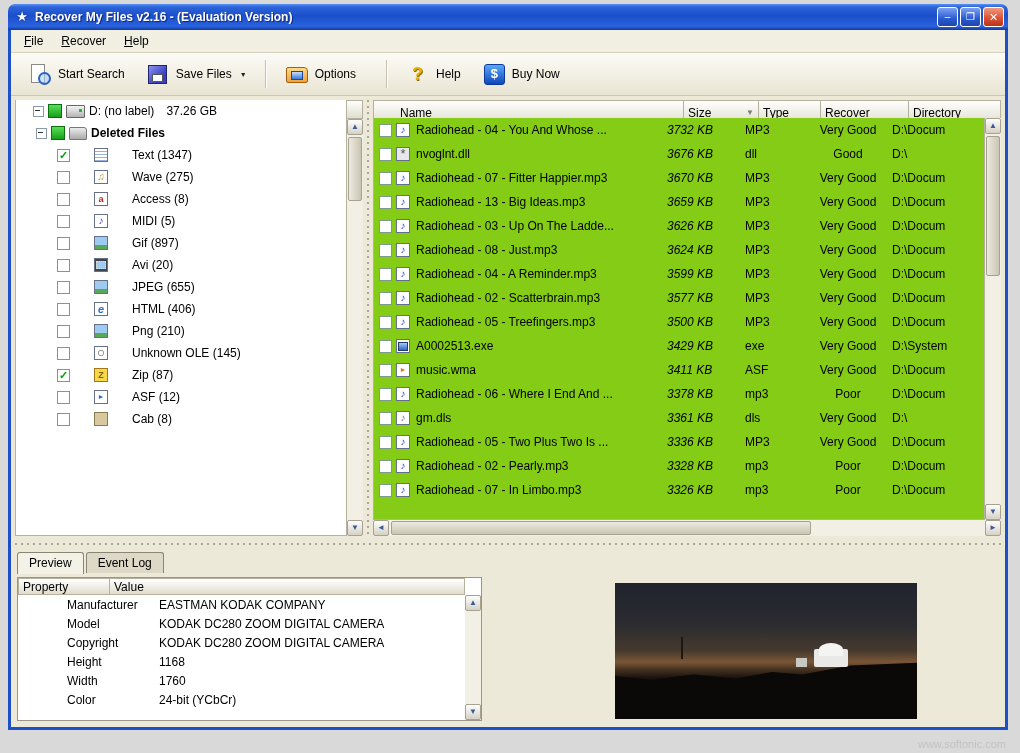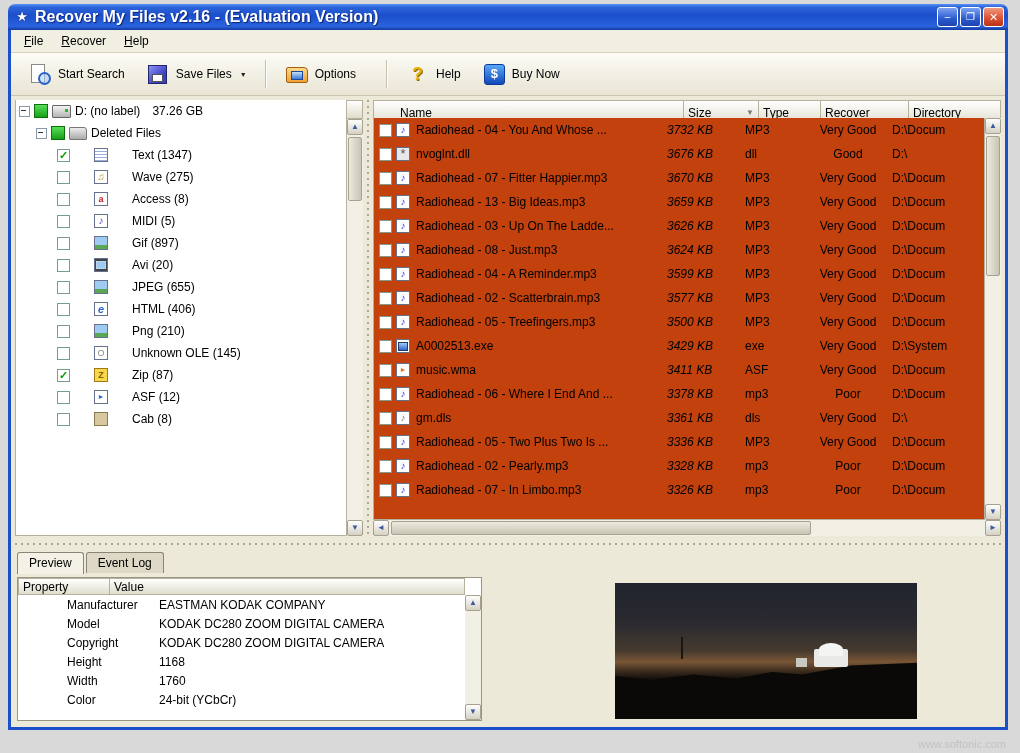--- a/index.html
+++ b/index.html
@@ -6,21 +6,21 @@
   body{font-family:"Liberation Sans",sans-serif;font-size:12px;color:#000;}
   .stage{position:relative;width:1020px;height:753px;background:#d9d9d9;overflow:hidden;}
 
   
   .window{position:absolute;left:8px;top:4px;width:1000px;height:726px;}
   .titlebar{position:absolute;left:0;top:0;right:0;height:26px;border-radius:7px 7px 0 0;
     background:linear-gradient(180deg,#5a91f5 0%,#2b63d9 12%,#1c4fcb 45%,#2a63dd 86%,#12399f 100%);
     display:flex;align-items:center;padding:0 4px 0 6px;box-sizing:border-box;}
   .title-icon{width:16px;height:16px;color:#fff;font-size:13px;line-height:16px;text-align:center;
     text-shadow:0 0 2px #0a2a7a;margin-right:5px;}
-  .title-text{flex:1;color:#fff;font-weight:bold;font-size:16px;text-shadow:1px 1px 1px #09247a;
+  .title-text{flex:1;color:#fff;font-weight:bold;font-size:12px;text-shadow:1px 1px 1px #09247a;
     white-space:nowrap;overflow:hidden;}
   .title-btns{display:flex;gap:2px;}
   .tbtn{width:21px;height:20px;border:1px solid #fff;border-radius:3px;color:#fff;font-size:10px;
     line-height:18px;text-align:center;box-sizing:border-box;}
   .tbtn.min,.tbtn.max{background:linear-gradient(180deg,#7da2f2,#2a5ad0 60%,#1c44ae);}
   .tbtn.close{background:linear-gradient(180deg,#f09a7e,#dd5335 55%,#b83318);font-size:11px;}
   .window-body{position:absolute;left:0;top:26px;right:0;bottom:0;background:#ece9d8;
     border:3px solid #1c50c8;border-top:none;box-sizing:border-box;}
 
   
@@ -51,34 +51,34 @@
     box-sizing:border-box;display:flex;align-items:center;padding-left:6px;color:#222;}
   .left-panel{position:absolute;left:0;top:0;bottom:0;width:348px;}
   .tree{position:absolute;left:0;top:0;right:16px;bottom:0;background:#fff;border:1px solid #b5b19d;border-top:none;box-sizing:border-box;overflow:hidden;}
   .splitter-v{position:absolute;left:348px;top:0;bottom:0;width:10px;
     background-image:repeating-linear-gradient(180deg,#aba794 0 2px,transparent 2px 6px);
     background-size:2px 100%;background-repeat:no-repeat;background-position:center;}
   .right-panel{position:absolute;left:358px;right:0;top:0;bottom:0;}
 
   
   .tree-row,.tree-top{display:flex;align-items:center;height:22px;gap:4px;white-space:nowrap;}
-  .tree-top.lvl0{padding-left:3px;}
+  .tree-top.lvl0{padding-left:17px;}
   .tree-top.lvl1{padding-left:20px;}
   .tree-row{padding-left:41px;gap:24px;}
   .expander{width:9px;height:9px;border:1px solid #8a99a8;background:#fff;position:relative;flex:none;}
   .expander::after{content:"";position:absolute;left:1px;top:3px;width:5px;height:1px;background:#333;}
   .gbox{width:12px;height:12px;background:linear-gradient(#5ade5a,#16a016);border:1px solid #0a700a;flex:none;}
   .drive-ico{width:17px;height:11px;background:linear-gradient(#f4f4f4,#b4b4b4);border:1px solid #666;border-radius:1px;position:relative;flex:none;}
   .drive-ico::after{content:"";position:absolute;right:2px;top:3px;width:3px;height:3px;background:#2ab82a;}
   .folder-ico{width:16px;height:11px;background:linear-gradient(#ececec,#aaaaaa);border:1px solid #777;border-radius:1px 3px 1px 1px;flex:none;}
   .cb{width:13px;height:13px;background:#fff;border:1px solid #7b9b8b;box-sizing:border-box;flex:none;
     display:flex;align-items:center;justify-content:center;}
   .tree-row.checked .cb::after{content:"✓";color:#0ca00c;font-weight:bold;font-size:11px;line-height:10px;}
   .drive-size{margin-left:8px;}
-  .bold{font-weight:normal;text-align:center;}
+  .bold{font-weight:bold;text-align:center;}
 
   
   .fico{width:14px;height:14px;border:1px solid #66708a;background:#fff;box-sizing:border-box;flex:none;
     display:flex;align-items:center;justify-content:center;font-size:9px;line-height:12px;position:relative;}
   .ico-text{background:repeating-linear-gradient(180deg,#fff 0 2px,#9ab0d8 2px 3px);}
   .ico-unknown::after{content:"?";color:#999;}
   .ico-wave::after{content:"♫";color:#b8932a;font-size:10px;}
   .ico-access::after{content:"a";color:#c02020;font-weight:bold;}
   .ico-midi::after{content:"♪";color:#3a3ac8;font-size:10px;}
   .ico-gif,.ico-bmp,.ico-jpeg,.ico-png{background:linear-gradient(180deg,#9ecbf2 0 8px,#58a858 8px);}
@@ -98,21 +98,21 @@
   .ico-dls::after{content:"♪";color:#777;font-size:10px;}
 
   
   .list-hdr{position:absolute;left:0;right:0;top:0;height:25px;display:grid;
     grid-template-columns:1fr 75px 62px 88px 92px;}
   .hcell{background:linear-gradient(#ffffff,#e0ddcd);border:1px solid #b5b19d;border-left:none;
     box-sizing:border-box;display:flex;align-items:center;padding:0 4px;overflow:hidden;white-space:nowrap;}
   .hcell:first-child{border-left:1px solid #b5b19d;padding-left:26px;}
   .hcell.size{justify-content:space-between;}
   .sort{font-size:8px;color:#7a7a7a;}
-  .list-body{position:absolute;left:0;right:16px;top:18px;bottom:16px;background:#c2410c;
+  .list-body{position:absolute;left:0;right:16px;top:18px;bottom:16px;background:#84cc16;
     border:1px solid #b5b19d;border-top:none;box-sizing:border-box;overflow:hidden;}
   .list-row{display:grid;grid-template-columns:22px 20px 1fr 75px 62px 88px 92px;align-items:center;height:24px;}
   .list-row .cb{margin-left:5px;}
   .c-name,.c-dir{white-space:nowrap;overflow:hidden;}
   .c-size{text-align:left;padding-right:16px;white-space:nowrap;font-style:italic;}
   .c-type{padding-left:3px;}
   .c-recover{text-align:center;}
 
   
   .sb-v{position:absolute;width:16px;background:#f2efe4;}

